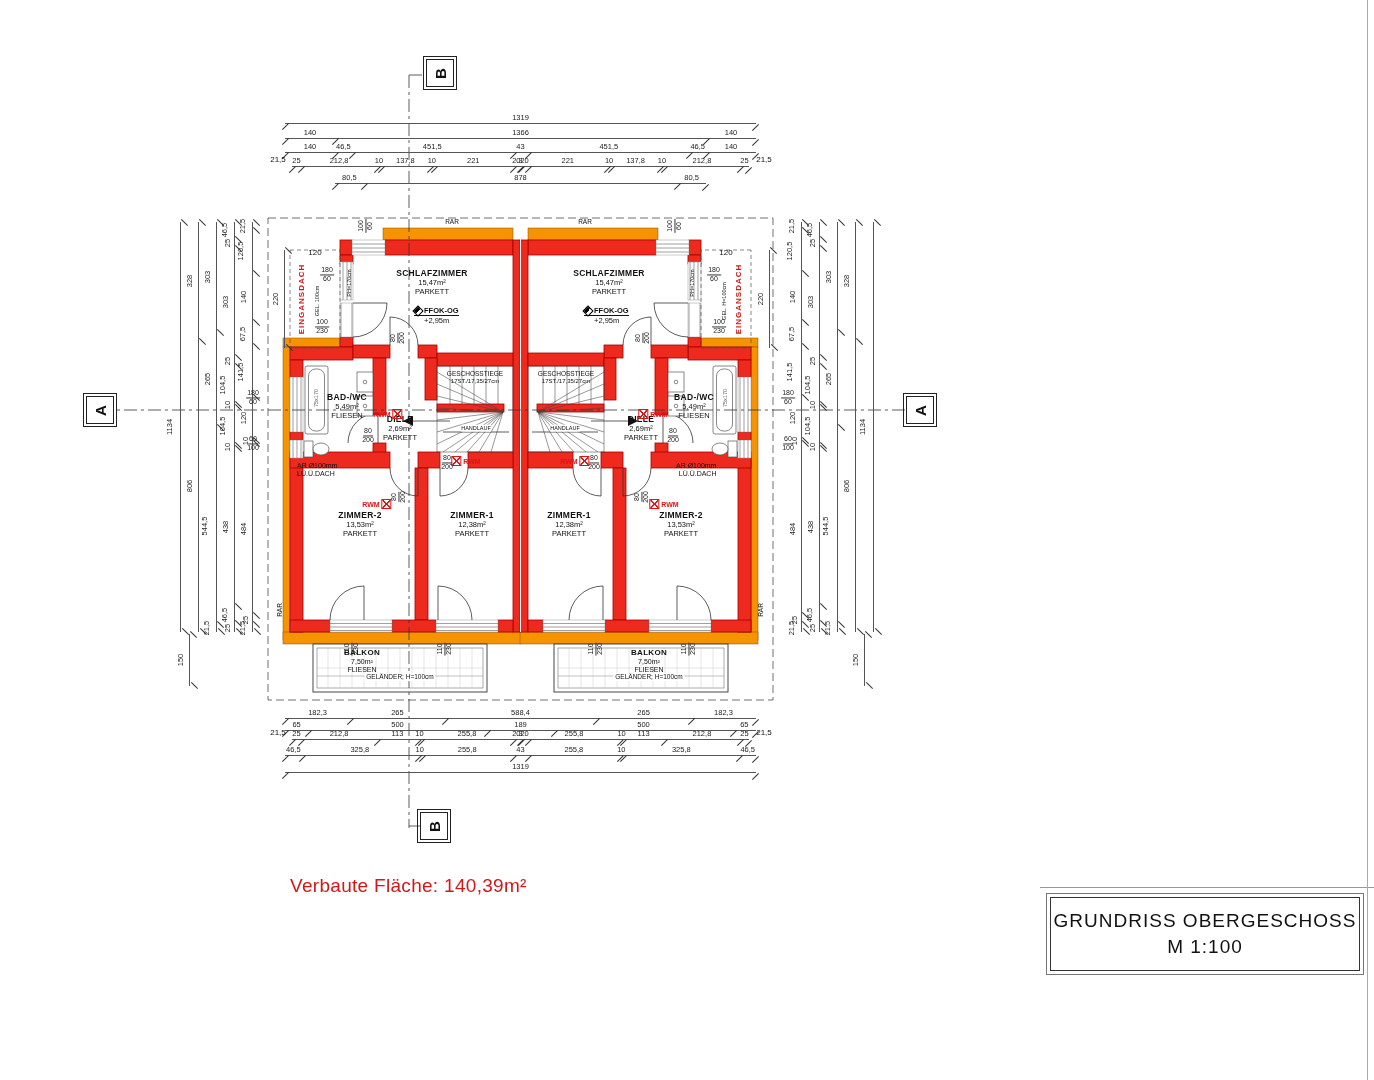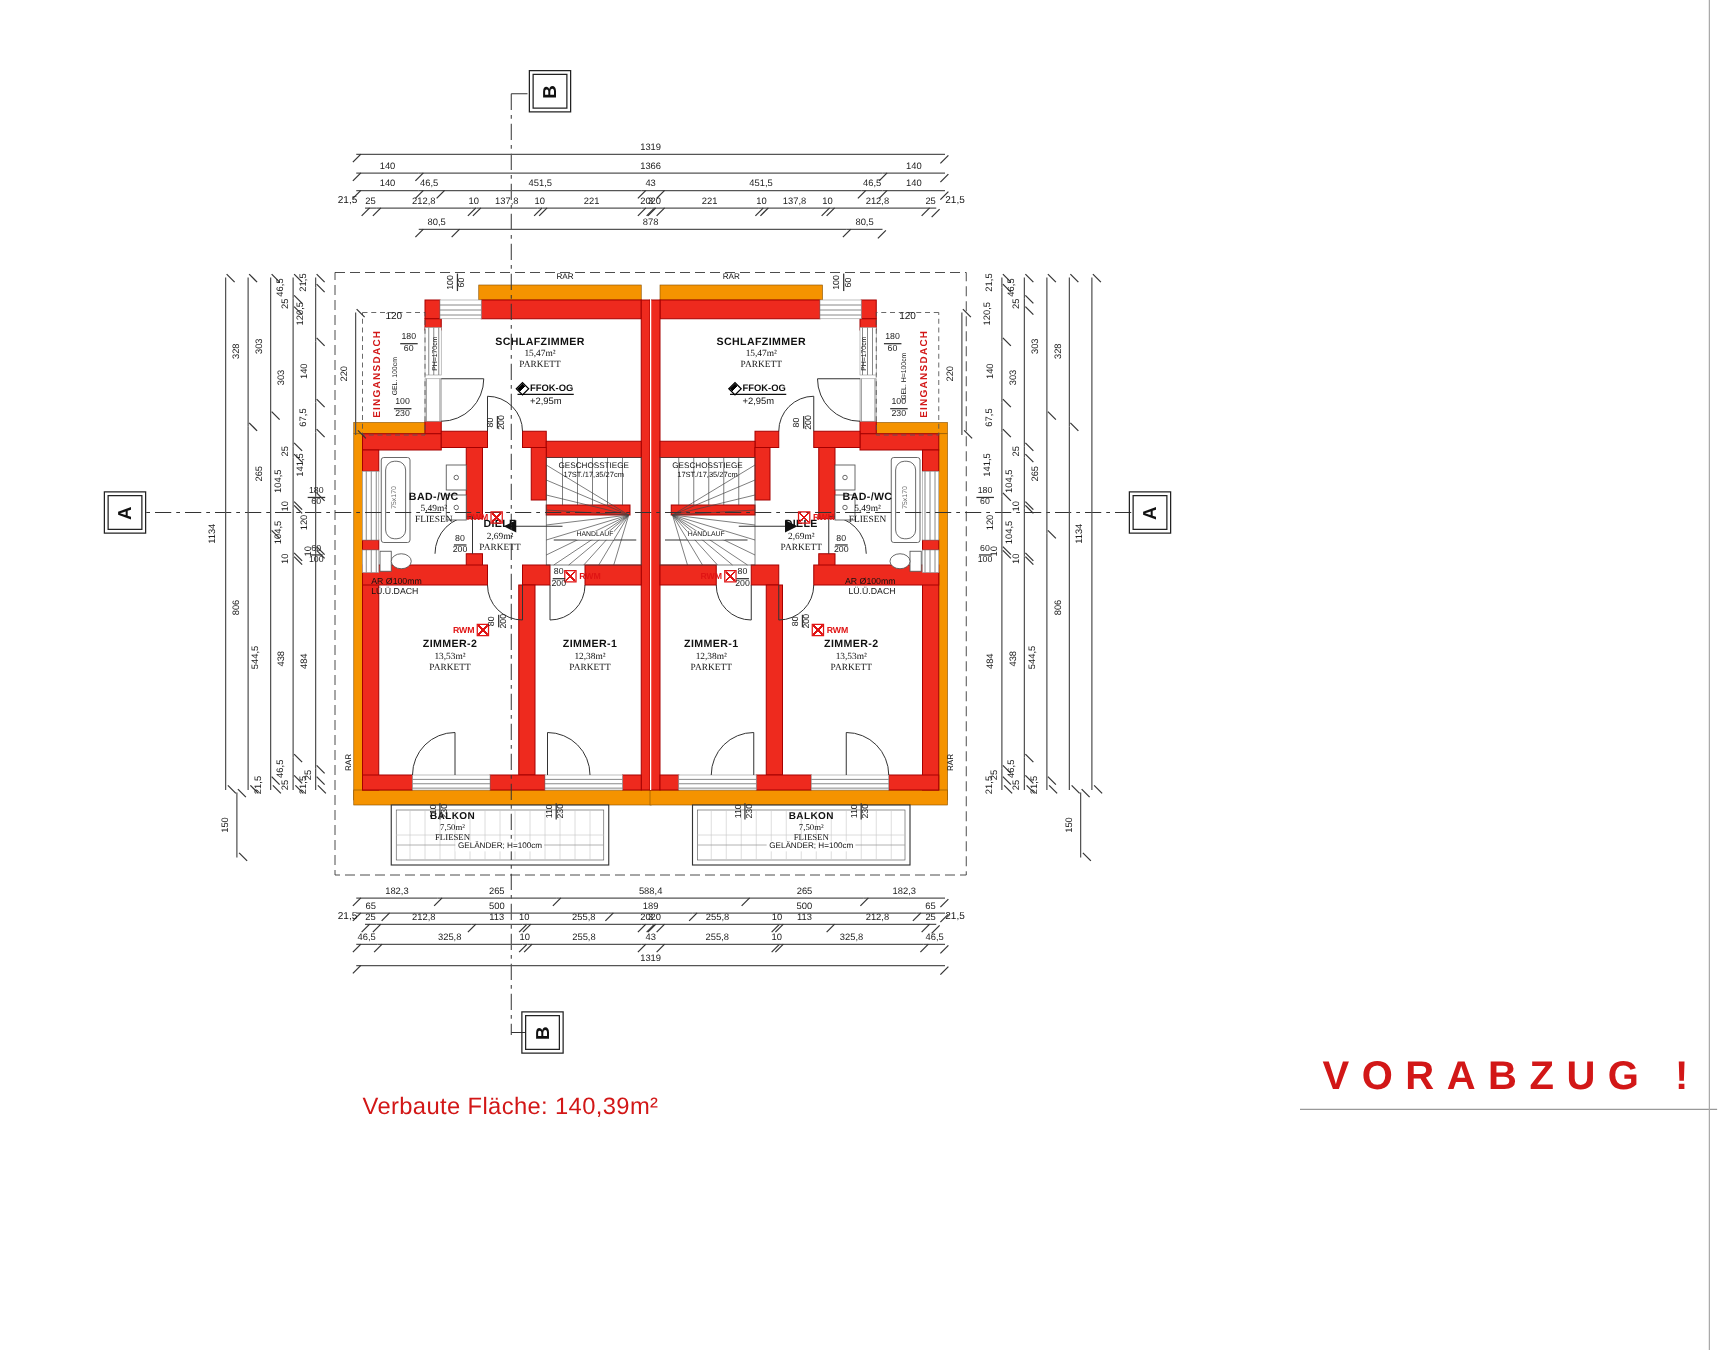--- a/index.html
+++ b/index.html
@@ -26,21 +26,21 @@
   .chain.h::after{content:'';position:absolute;right:-4px;bottom:-4px;width:9px;height:1px;background:#333;transform:rotate(-45deg);}
   .chain.h .dlbl{position:absolute;left:50%;bottom:1.5px;transform:translateX(-50%);font-size:7.5px;line-height:1;white-space:nowrap;color:#222;}
   .chain.v{flex-direction:column;width:14px;}
   .chain.v .seg{position:relative;border-right:1px solid #555;min-height:0;}
   .chain.v .seg::before{content:'';position:absolute;right:-5px;top:-4px;width:1px;height:9px;background:#333;transform:rotate(-45deg);}
   .chain.v::after{content:'';position:absolute;right:-5px;bottom:-4px;width:1px;height:9px;background:#333;transform:rotate(-45deg);}
   .chain.v .dlbl{position:absolute;top:50%;right:2px;transform:translateY(-50%) rotate(-90deg);font-size:7.5px;line-height:1;white-space:nowrap;color:#222;}
   
   .lbl{position:absolute;transform:translate(-50%,-50%);text-align:center;line-height:1.2;white-space:nowrap;font-size:8px;color:#111;}
   .lbl .rn{font-weight:bold;font-size:8.5px;letter-spacing:0.3px;}
-  .lbl .ra{font-size:7.5px;font-family:Liberation Serif, serif;}
+  .lbl .ra{font-size:7.5px;}
   .lbl.small{font-size:6.5px;}
   .lbl.tiny{font-size:5.5px;}
   .rot{transform:translate(-50%,-50%) rotate(-90deg);}
   .redtx{color:#d21717;}
   .frac{position:absolute;display:inline-flex;flex-direction:column;align-items:center;font-size:7px;line-height:1.15;transform:translate(-50%,-50%);color:#222;}
   .frac span:first-child{border-bottom:1px solid #333;padding:0 1px;}
   .frac.rot{transform:translate(-50%,-50%) rotate(-90deg);}
   .rwm{position:absolute;display:flex;align-items:center;gap:2px;color:#e01414;font-size:7px;font-weight:bold;transform:translate(-50%,-50%);}
   .rwmsym{display:inline-block;width:8px;height:8px;border:1px solid #e01414;
     background:linear-gradient(45deg,transparent 44%,#e01414 44%,#e01414 56%,transparent 56%),
@@ -825,18 +825,23 @@
     </div>
   <div class="secbox" style="left:86px;top:396px;">
       <span>A</span>
     </div>
   <div class="secbox" style="left:906px;top:396px;">
       <span>A</span>
     </div>
 
   <div class="note" style="left:290px;top:875px;">Verbaute Fläche: 140,39m²</div>
 
-  <div class="stamp" style="left:1058px;top:842px;">VORABZUG !</div>
   <div class="hline" style="left:1040px;top:887px;width:334px;height:1px;"></div>
   <div class="hline" style="left:1367px;top:0;width:1px;height:1080px;background:#aaa;"></div>
 
+  <div class="tbox">
+    <div class="in">
+      <div class="t1">GRUNDRISS OBERGESCHOSS</div>
+      <div class="t2">M 1:100</div>
+    </div>
+  </div>
 
 </div>
 
 </body></html>

